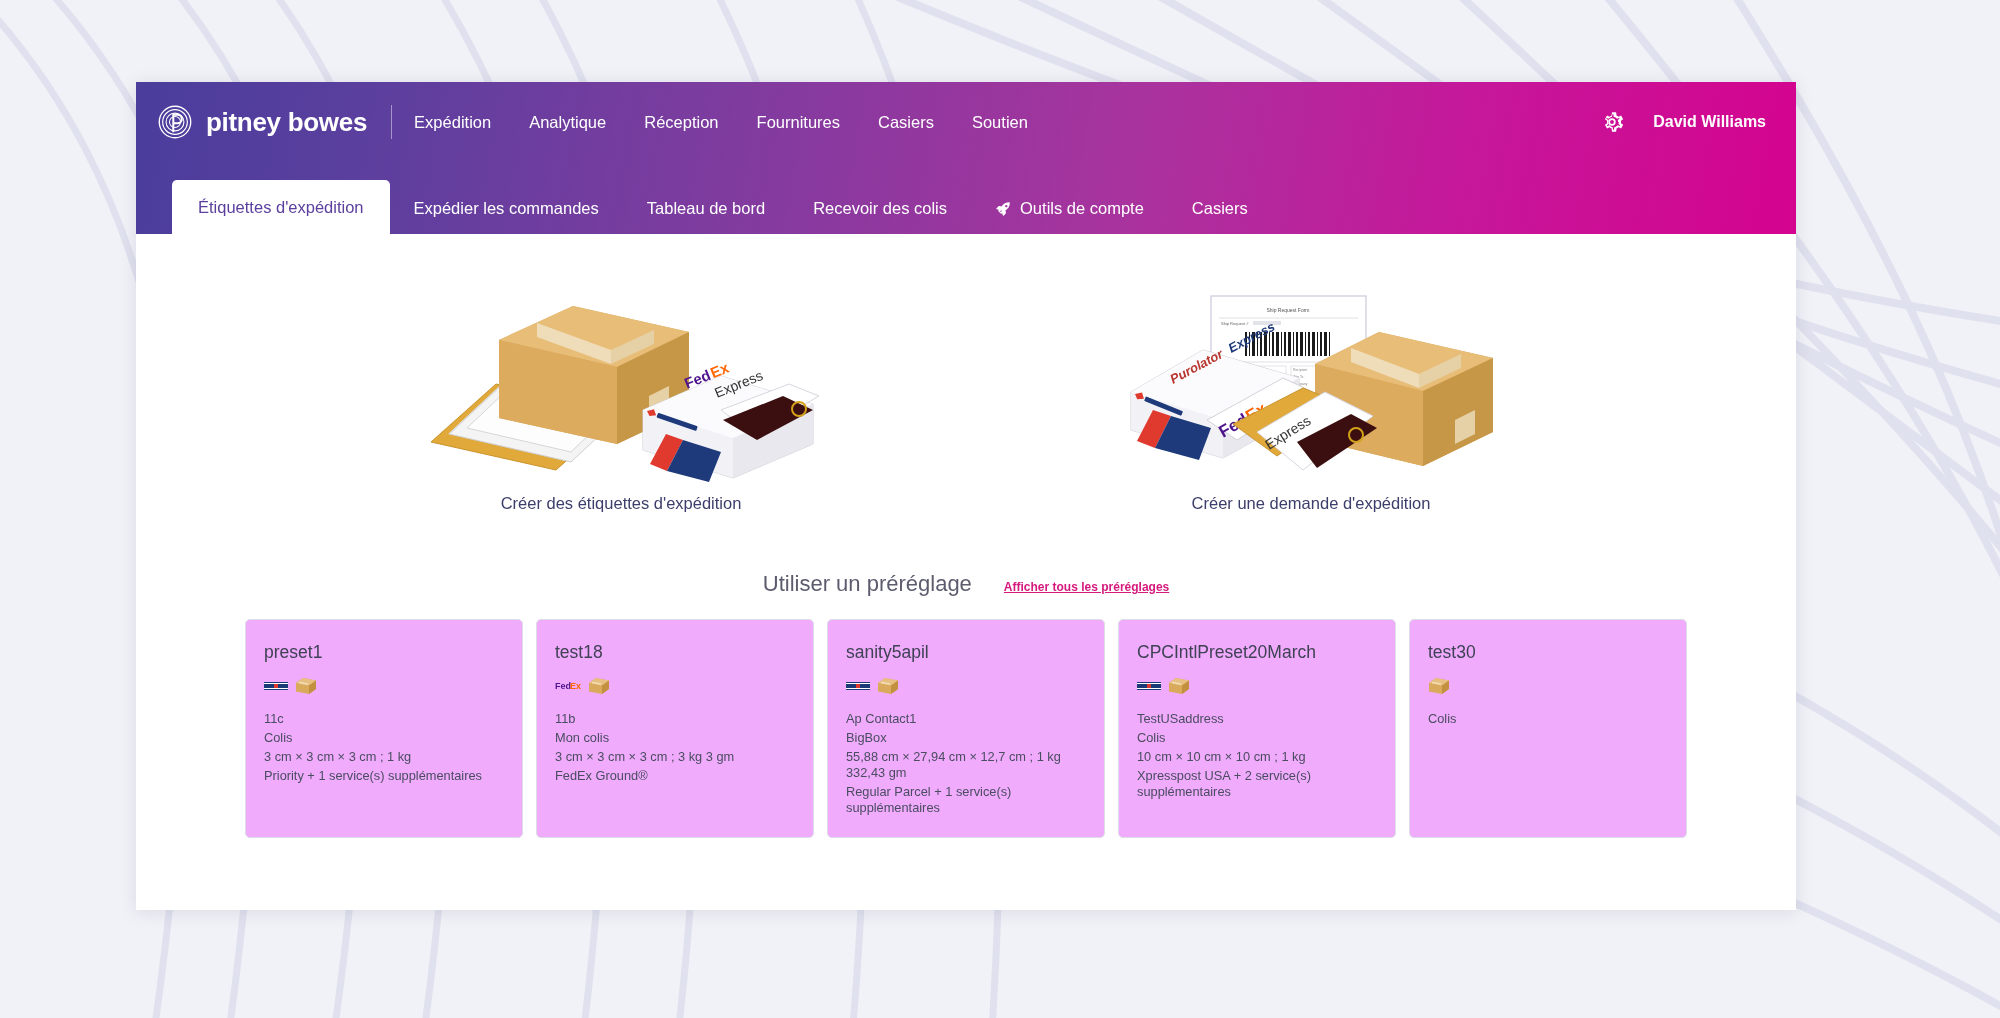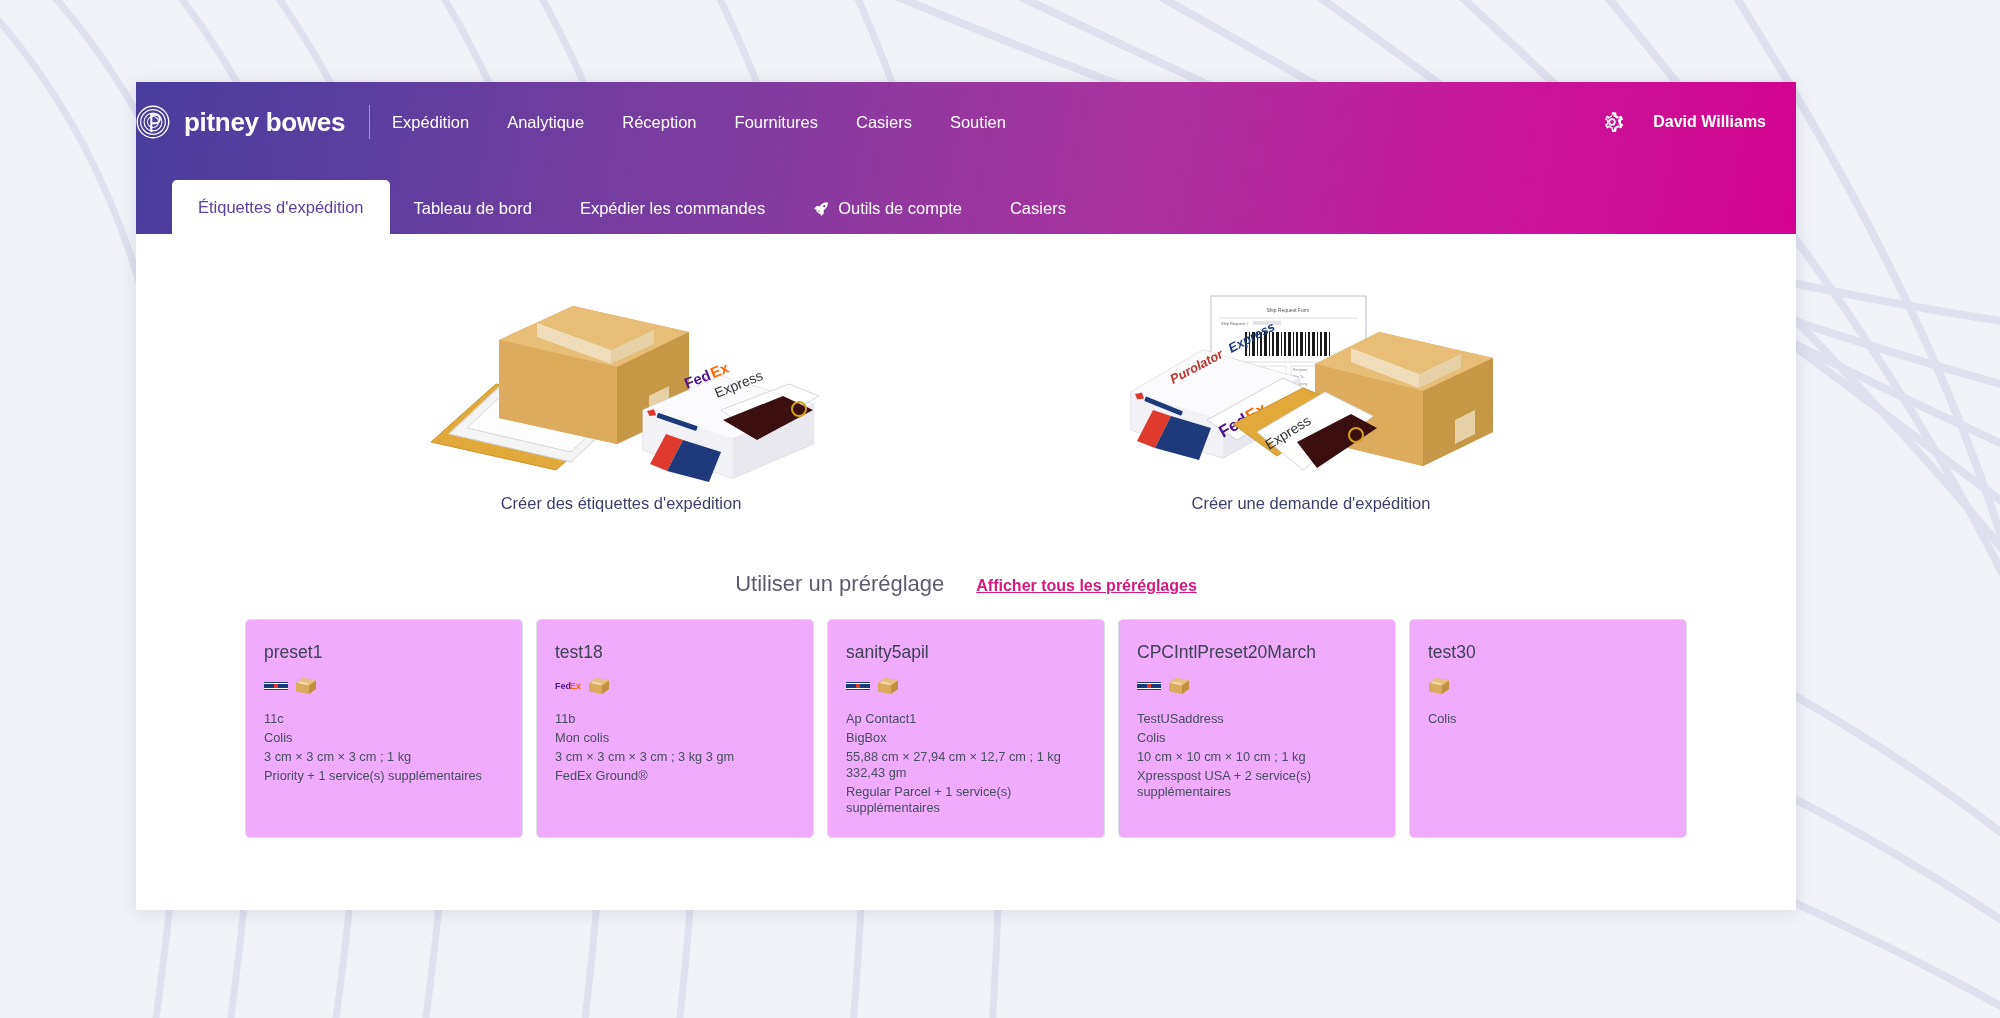--- a/index.html
+++ b/index.html
@@ -44,20 +44,21 @@
     position: relative;
     height: 152px;
     background: linear-gradient(100deg, #4a3d9c 0%, #5b3f9e 14%, #7c3c9f 34%, #a9339e 60%, #c6179a 80%, #d4038f 100%);
     flex: 0 0 auto;
   }
 
   #top-nav {
     height: 80px;
     display: flex;
     align-items: center;
+    padding-left: 22px;
     padding-right: 30px;
   }
 
   .brand {
     display: flex;
     align-items: center;
     gap: 14px;
   }
 
   .brand-mark { width: 34px; height: 34px; display: block; }
@@ -180,21 +181,21 @@
     gap: 32px;
   }
 
   #preset-title {
     font-size: 22px;
     color: #5c5c6e;
     font-weight: normal;
   }
 
   #preset-showall {
-    font-size: 16px;
+    font-size: 12px;
     color: #d6197d;
     text-decoration: underline;
     cursor: pointer;
     font-weight: bold;
   }
 
   #preset-grid {
     margin-top: 22px;
     display: flex;
     justify-content: center;
@@ -300,24 +301,27 @@
         </svg>
         <span id="user-name">David Williams</span>
       </div>
     </div>
 
     <div id="sub-tabs">
       <div class="sub-tab active">
         <span>Étiquettes d'expédition</span>
       </div>
       <div class="sub-tab">
+        <span>Expédier les commandes</span>
+      </div>
+      <div class="sub-tab">
         <span>Tableau de bord</span>
       </div>
       <div class="sub-tab">
-        <span>Expédier les commandes</span>
+        <span>Recevoir des colis</span>
       </div>
       <div class="sub-tab">
         <svg class="rocket-icon" viewBox="0 0 24 24">
           <path fill="#ffffff" d="M20.8 3.2c-3.6-.5-7.2 1-9.6 3.6L9 9.2 6 8.6c-.5-.1-1 .05-1.35.4L2.2 11.5c-.5.5-.3 1.35.38 1.55l2.9.85-.6.6a1 1 0 0 0 0 1.4l3.2 3.2a1 1 0 0 0 1.4 0l.6-.6.85 2.9c.2.68 1.05.88 1.55.38l2.5-2.45c.35-.35.5-.85.4-1.35l-.6-3 2.4-2.2c2.6-2.4 4.1-6 3.6-9.6zM8.2 16.9l-1.1-1.1 1.5-1.5 1.1 1.1-1.5 1.5zm6.6-7.1a1.6 1.6 0 1 1 2.3-2.3 1.6 1.6 0 0 1-2.3 2.3z"></path>
         </svg>
         <span>Outils de compte</span>
       </div>
       <div class="sub-tab">
         <span>Casiers</span>
       </div>

